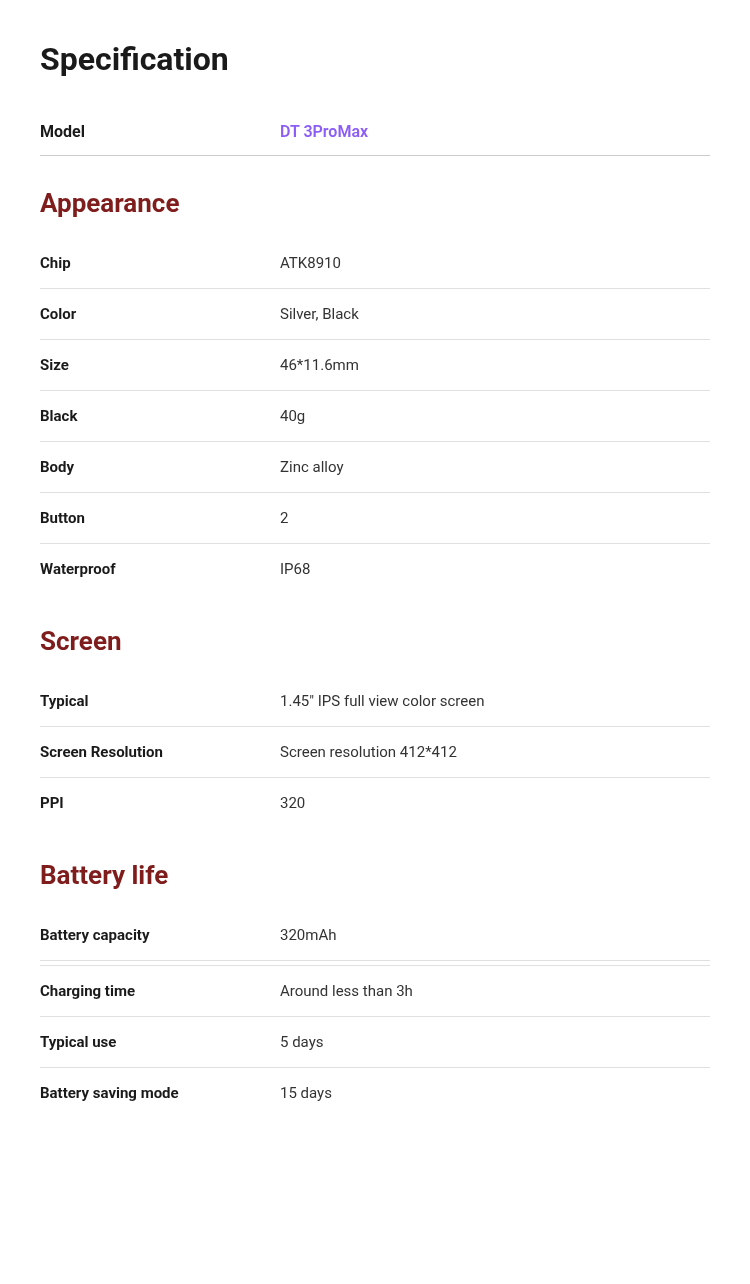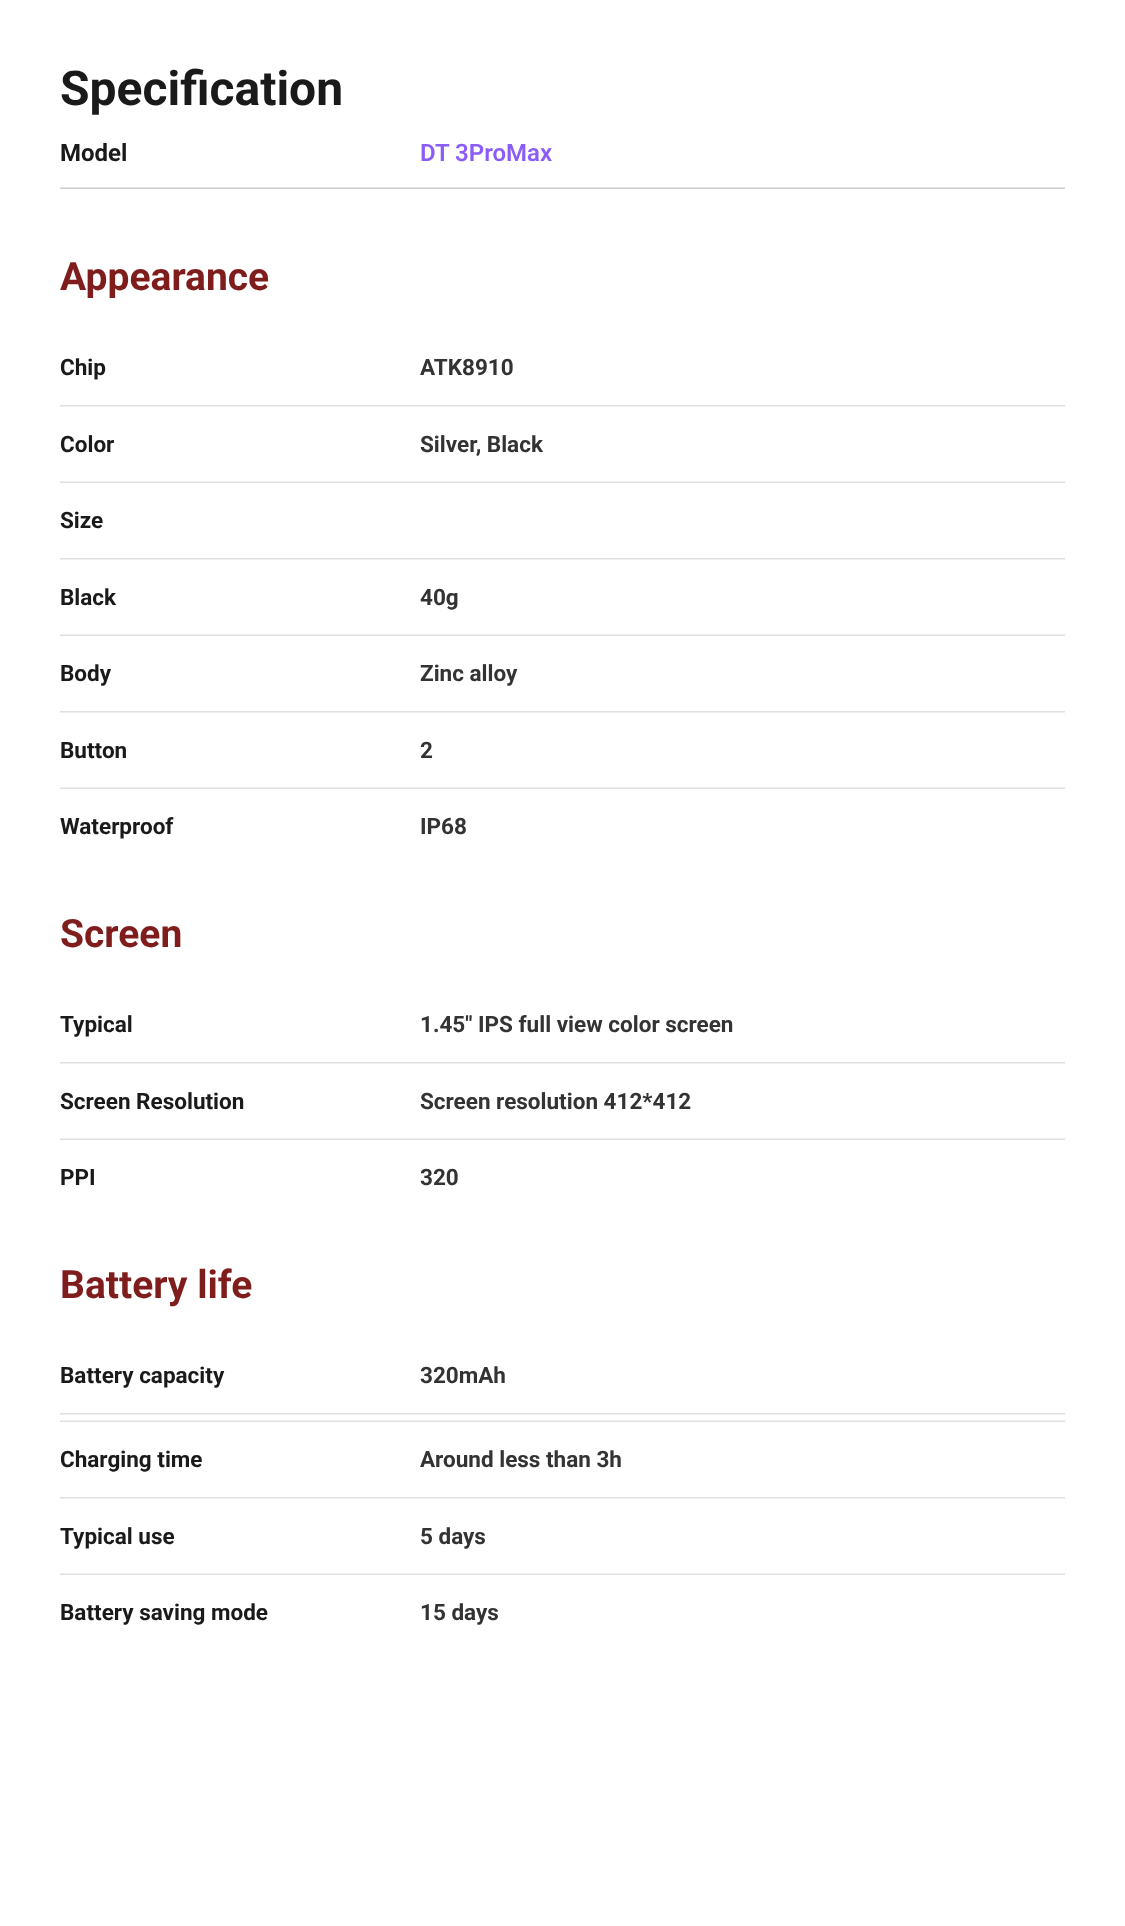--- a/index.html
+++ b/index.html
@@ -14,28 +14,29 @@
       color: #1a1a1a;
       width: 750px;
       min-height: 1284px;
       padding: 40px 40px 60px 40px;
     }
 
     .page-title {
       font-size: 32px;
       font-weight: 700;
       color: #1a1a1a;
+      margin-bottom: 30px;
     }
 
     .model-row {
       display: flex;
       align-items: center;
       padding: 14px 0;
       border-bottom: 1.5px solid #cccccc;
-      margin-bottom: 44px;
+      margin-bottom: 32px;
     }
 
     .model-label {
       font-size: 16px;
       font-weight: 700;
       color: #1a1a1a;
       width: 240px;
       flex-shrink: 0;
     }
 
@@ -65,21 +66,21 @@
     .spec-label {
       font-size: 15px;
       font-weight: 700;
       color: #1a1a1a;
       width: 240px;
       flex-shrink: 0;
     }
 
     .spec-value {
       font-size: 15px;
-      font-weight: 700;
+      font-weight: 400;
       color: #333333;
       flex: 1;
     }
 
     .divider {
       height: 1px;
       background: #e0e0e0;
       margin: 4px 0;
     }
   </style>
@@ -101,20 +102,21 @@
         <span class="spec-value">ATK8910</span>
       </div>
       <div class="divider"></div>
       <div class="spec-row">
         <span class="spec-label">Color</span>
         <span class="spec-value">Silver, Black</span>
       </div>
       <div class="divider"></div>
       <div class="spec-row">
         <span class="spec-label">Size</span>
+        <span class="spec-value">46*11.6mm</span>
       </div>
       <div class="divider"></div>
       <div class="spec-row">
         <span class="spec-label">Black</span>
         <span class="spec-value">40g</span>
       </div>
       <div class="divider"></div>
       <div class="spec-row">
         <span class="spec-label">Body</span>
         <span class="spec-value">Zinc alloy</span>

